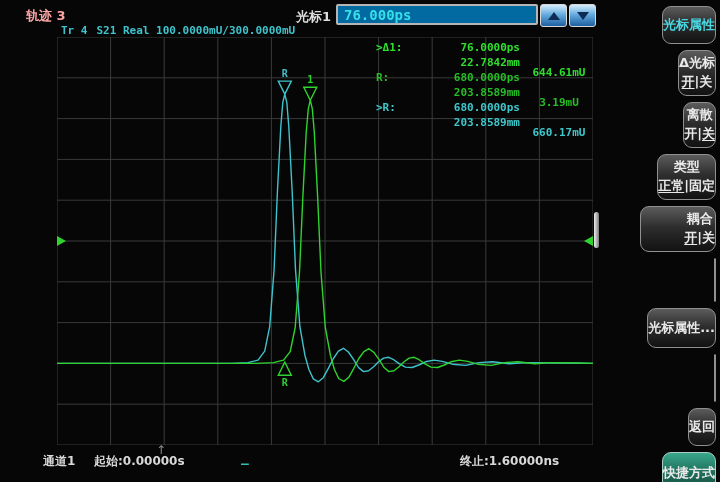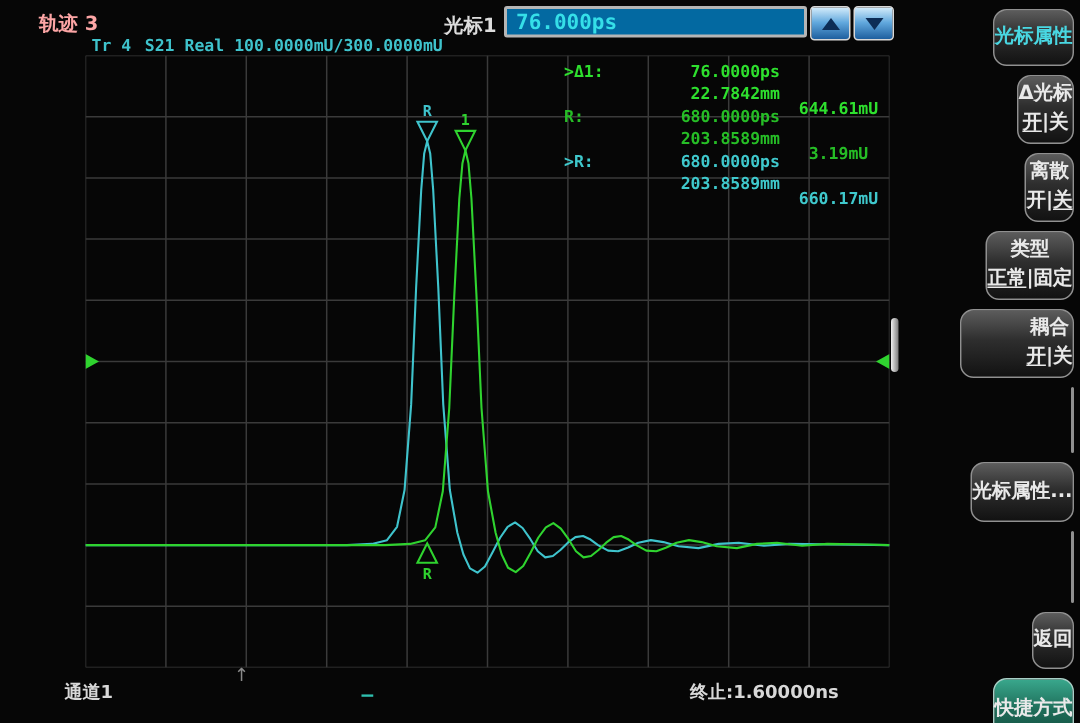--- a/index.html
+++ b/index.html
@@ -138,20 +138,21 @@
         <span class="ro-val">660.17mU</span>
       </div>
       <div class="ro-row ro-cyan">
         <span class="ro-label"></span>
         <span class="ro-time">203.8589mm</span>
         <span class="ro-val"></span>
       </div>
     </div>
 
   <div class="footer-text" style="left:30px;top:453px;margin-left:13px;">通道1</div>
+  <div class="footer-text" style="left:94px;top:453px;">起始:0.00000s</div>
   <div class="marker-tick">—</div>
   <div class="stim-arrow">↑</div>
   <div class="footer-text" style="left:460px;top:453px;">终止:1.60000ns</div>
 
   <div class="scroll-nub"></div>
 
   <div class="sidebar" id="sidebar">
       <div class="sb-btn title" style="height: 36px;">
         <div><span>光标属性</span></div>
       </div>

